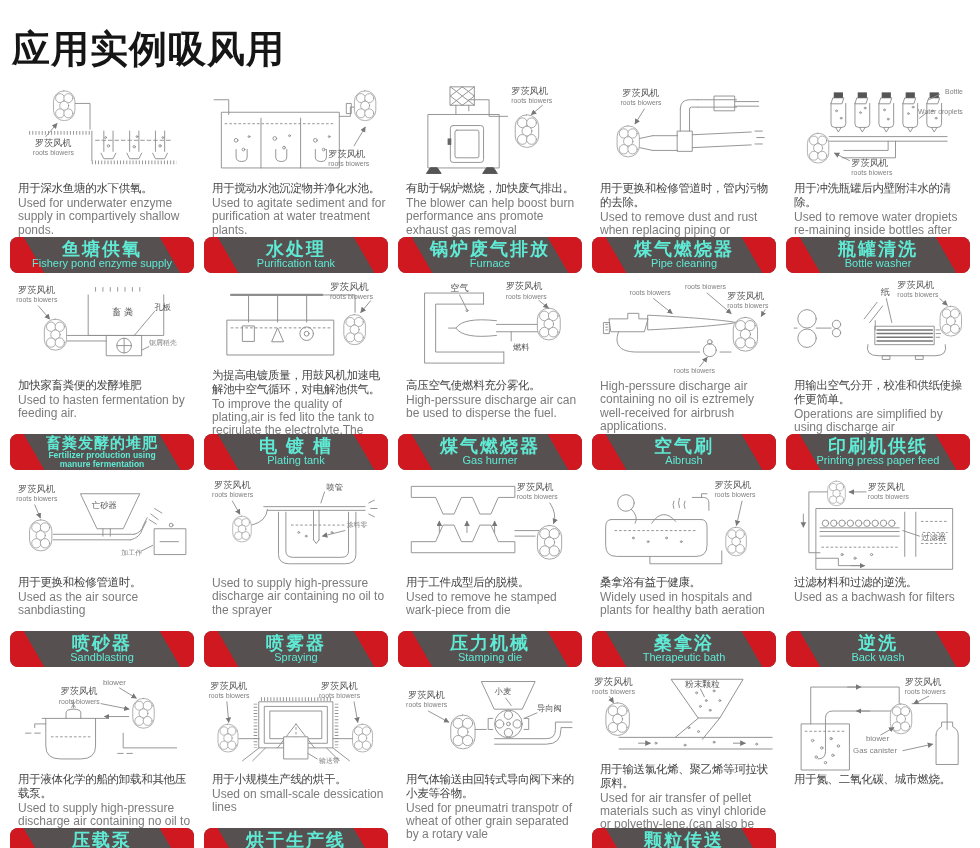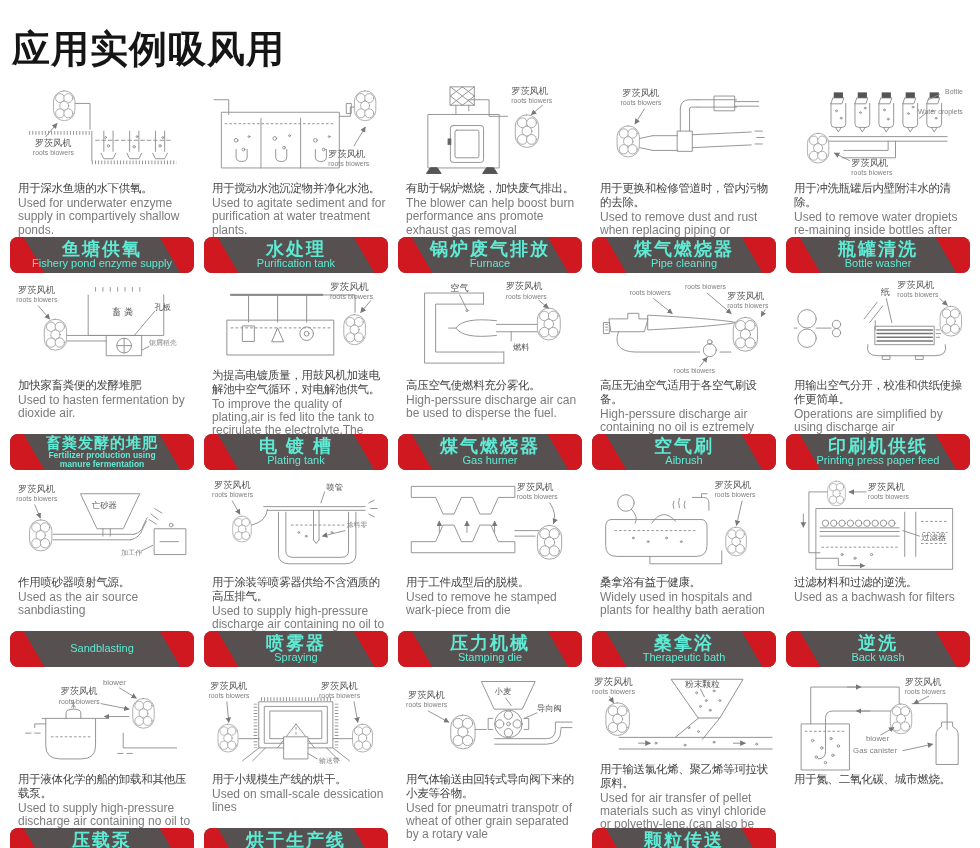--- a/index.html
+++ b/index.html
@@ -258,21 +258,21 @@
           <path d="M119,61 v16 M111,69 h16"></path>
           <path d="M57,58 h43 M57,64 h43"></path>
           <text class="tzh" x="152" y="30" style="font-size:9px">孔板</text>
           <line x1="152" y1="32" x2="130" y2="58"></line>
           <text class="ten" x="146" y="68">锯屑稻壳</text>
           <line x1="146" y1="70" x2="138" y2="74"></line>
         </svg>
       </div>
       <div class="desc">
         <div class="zh">加快家畜粪便的发酵堆肥</div>
-        <div class="en">Used to hasten fermentation by dioxide air.</div>
+        <div class="en">Used to hasten fermentation by feeding air.</div>
       </div>
       <div class="banner sm">
         <div class="bzh">畜粪发酵的堆肥</div>
         <div class="ben">Fertilizer production using
 manure fermentation</div>
       </div>
     </div>
 
     <div class="cell sd">
       <div class="diagram">
@@ -348,21 +348,20 @@
           <text class="ten" x="96" y="8">roots biowers</text>
           <line x1="120" y1="12" x2="146" y2="34" marker-end="url(#arr)"></line>
           <text class="tzh" x="142" y="18">罗茨风机</text>
           <text class="ten" x="142" y="28">roots biowers</text>
           <line x1="183" y1="30" x2="179" y2="37" marker-end="url(#arr)"></line>
           <text class="ten" x="84" y="99">roots biowers</text>
           <line x1="112" y1="92" x2="120" y2="82" marker-end="url(#arr)"></line>
         </svg>
       </div>
       <div class="desc">
-        <div class="zh">高压无油空气适用于各空气刷设备。</div>
         <div class="en">High-perssure discharge air containing no oil is eztremely well-received for airbrush applications.</div>
       </div>
       <div class="banner">
         <div class="bzh">空气刷</div>
         <div class="ben">Aibrush</div>
       </div>
     </div>
 
     <div class="cell">
       <div class="diagram">
@@ -413,24 +412,25 @@
           <path d="M130,60 q8,-2 10,-10 l4,-8 M126,66 q10,-2 13,-12 l4,-8"></path>
           <path d="M148,38 l8,6 M152,32 l8,5 M146,44 l8,5"></path>
           <rect x="152" y="54" width="34" height="28"></rect>
           <path d="M158,68 h20"></path>
           <circle cx="170" cy="50" r="2"></circle>
           <text class="ten" x="116" y="82">加工作</text>
           <line x1="138" y1="78" x2="150" y2="72"></line>
         </svg>
       </div>
       <div class="desc">
-        <div class="zh">作用喷砂器喷射气源。</div>
+        <div class="zh">用于更换和检修管道时。</div>
         <div class="en">Used as the air source sanbdiasting</div>
       </div>
       <div class="banner">
+        <div class="bzh">喷砂器</div>
         <div class="ben">Sandblasting</div>
       </div>
     </div>
 
     <div class="cell">
       <div class="diagram">
         <svg viewBox="0 0 190 102">
           <text class="tzh" x="6" y="10">罗茨风机</text>
           <text class="ten" x="4" y="20">roots biowers</text>
           <line x1="26" y1="24" x2="34" y2="38" marker-end="url(#arr)"></line>
@@ -445,21 +445,20 @@
           <circle cx="98" cy="58" r="1"></circle>
             <circle cx="106" cy="62" r="1"></circle>
             <circle cx="134" cy="58" r="1"></circle>
           <text class="tzh" x="128" y="12" style="font-size:9px">喷管</text>
           <line x1="126" y1="14" x2="122" y2="26"></line>
           <text class="ten" x="150" y="52">涂料零</text>
           <line x1="148" y1="56" x2="124" y2="62" marker-end="url(#arr)"></line>
         </svg>
       </div>
       <div class="desc">
-        <div class="zh">用于涂装等喷雾器供给不含酒质的高压排气。</div>
         <div class="en">Used to supply high-pressure discharge air containing no oil to the sprayer</div>
       </div>
       <div class="banner">
         <div class="bzh">喷雾器</div>
         <div class="ben">Spraying</div>
       </div>
     </div>
 
     <div class="cell">
       <div class="diagram">

